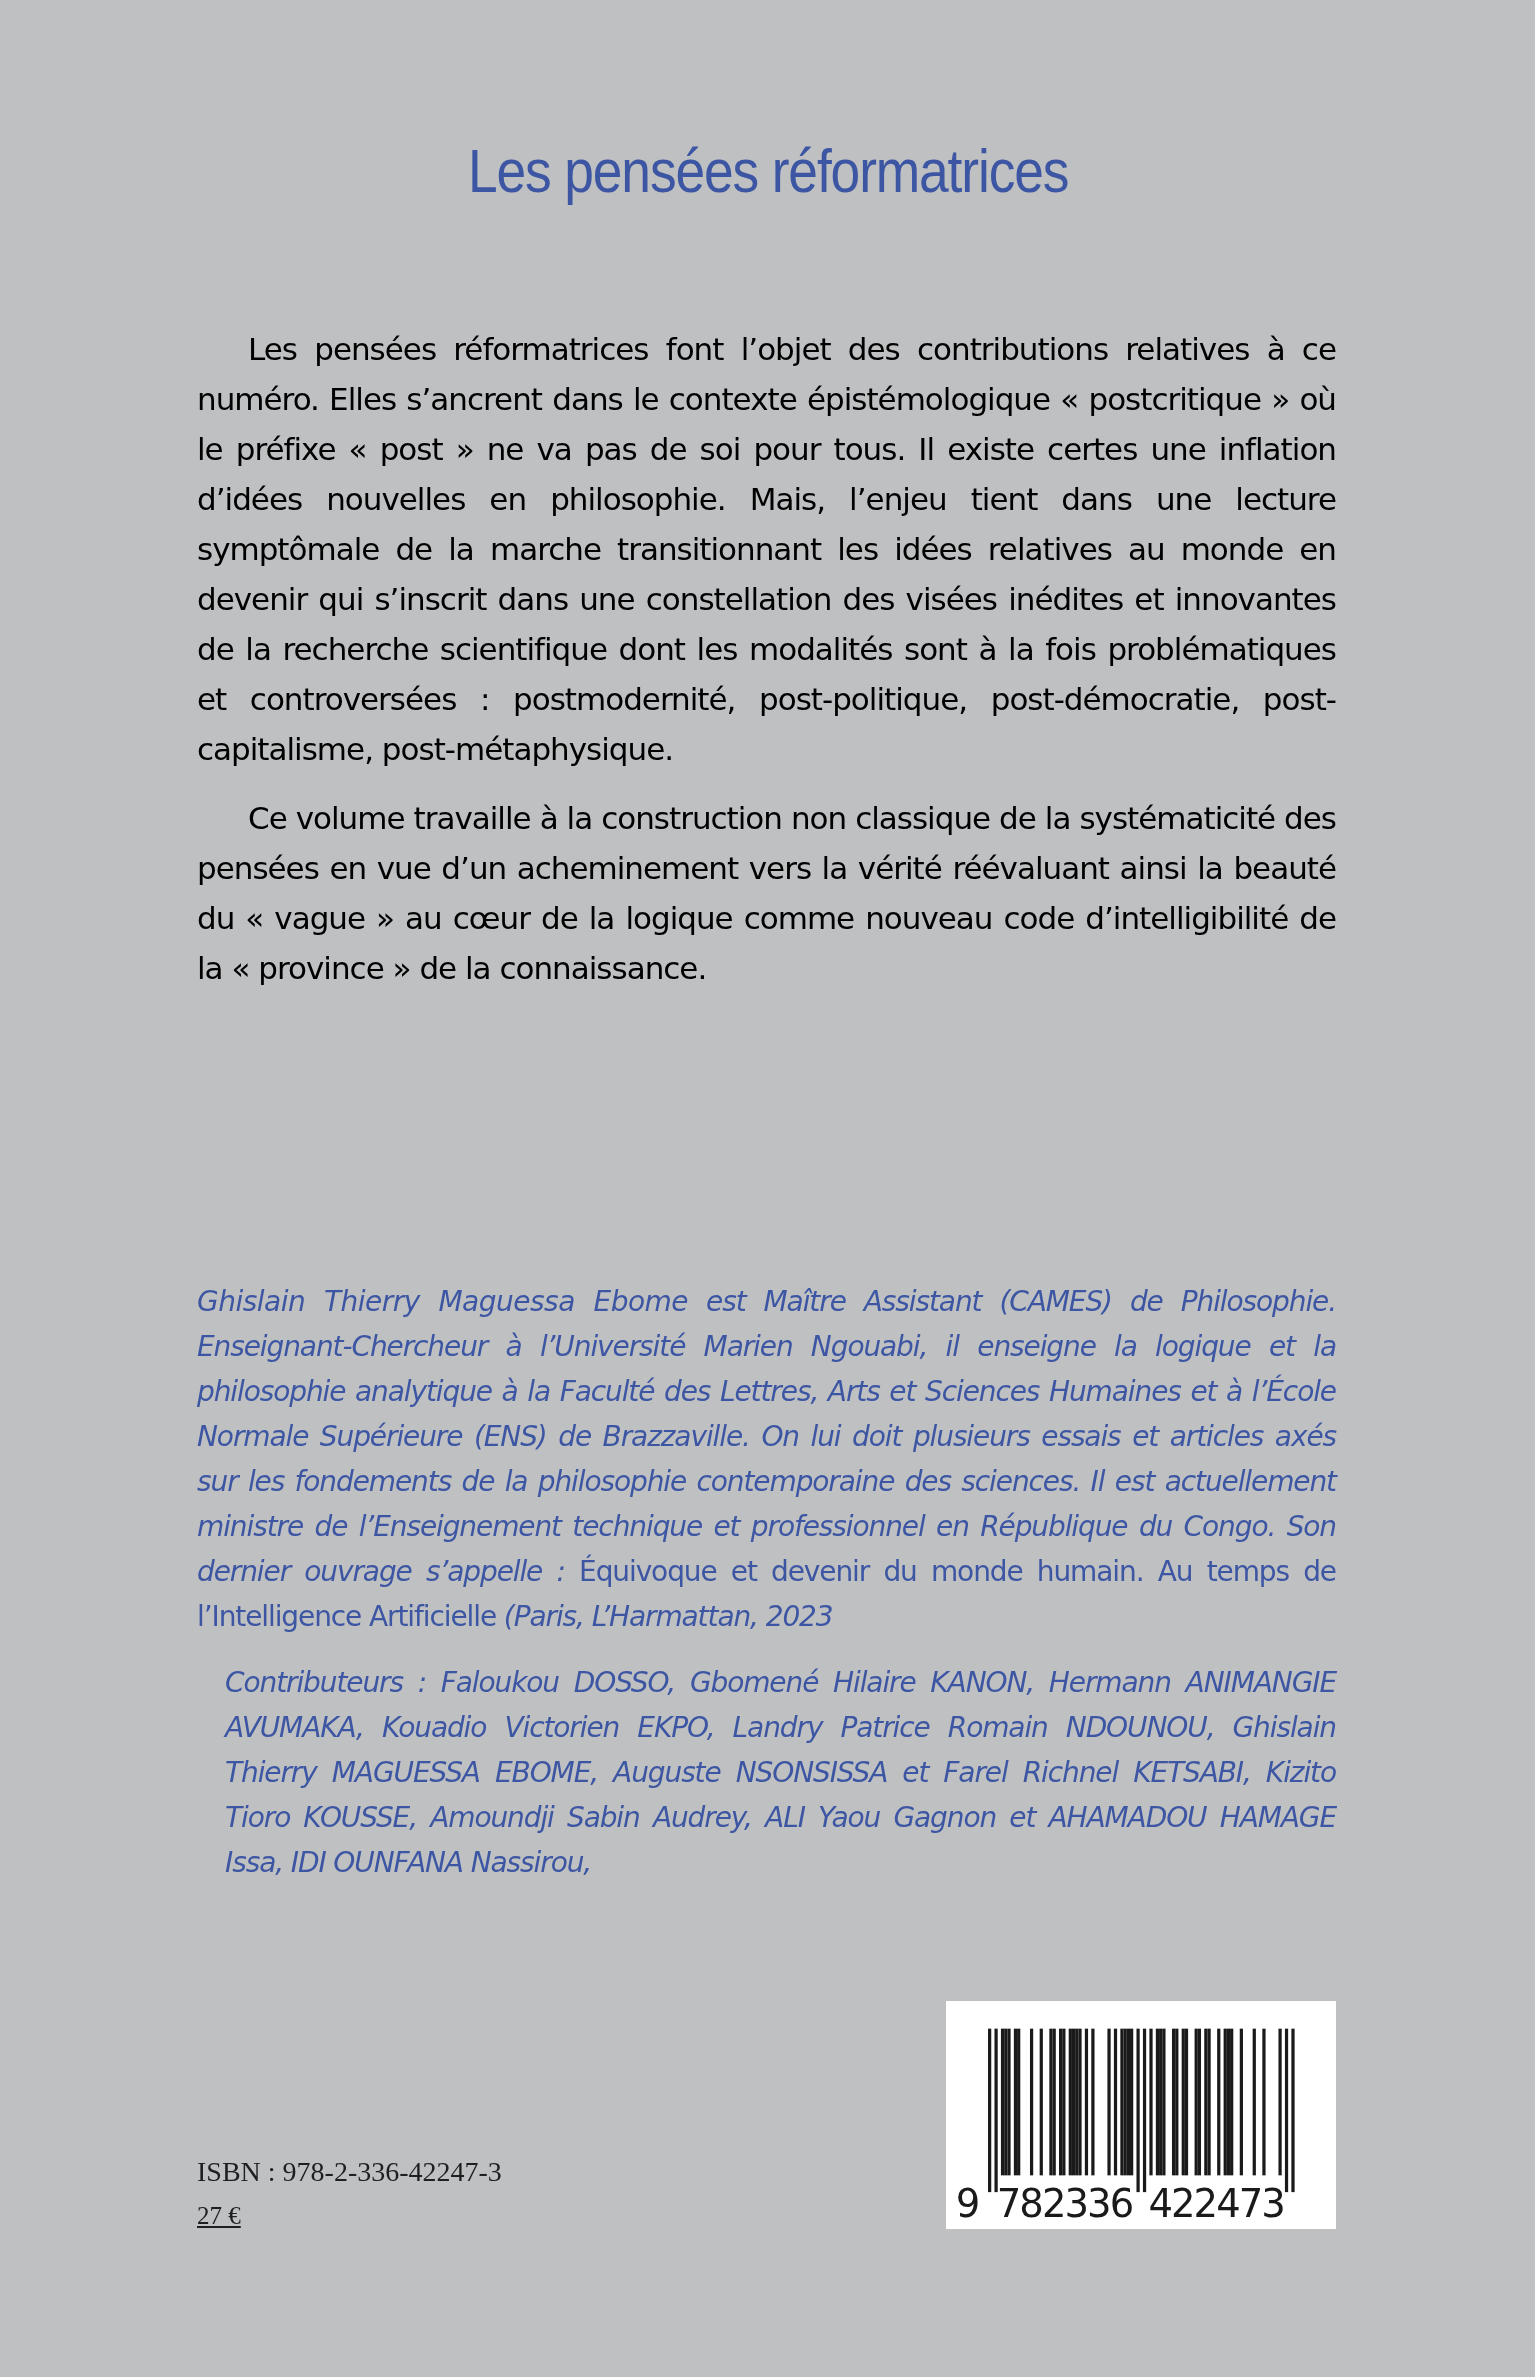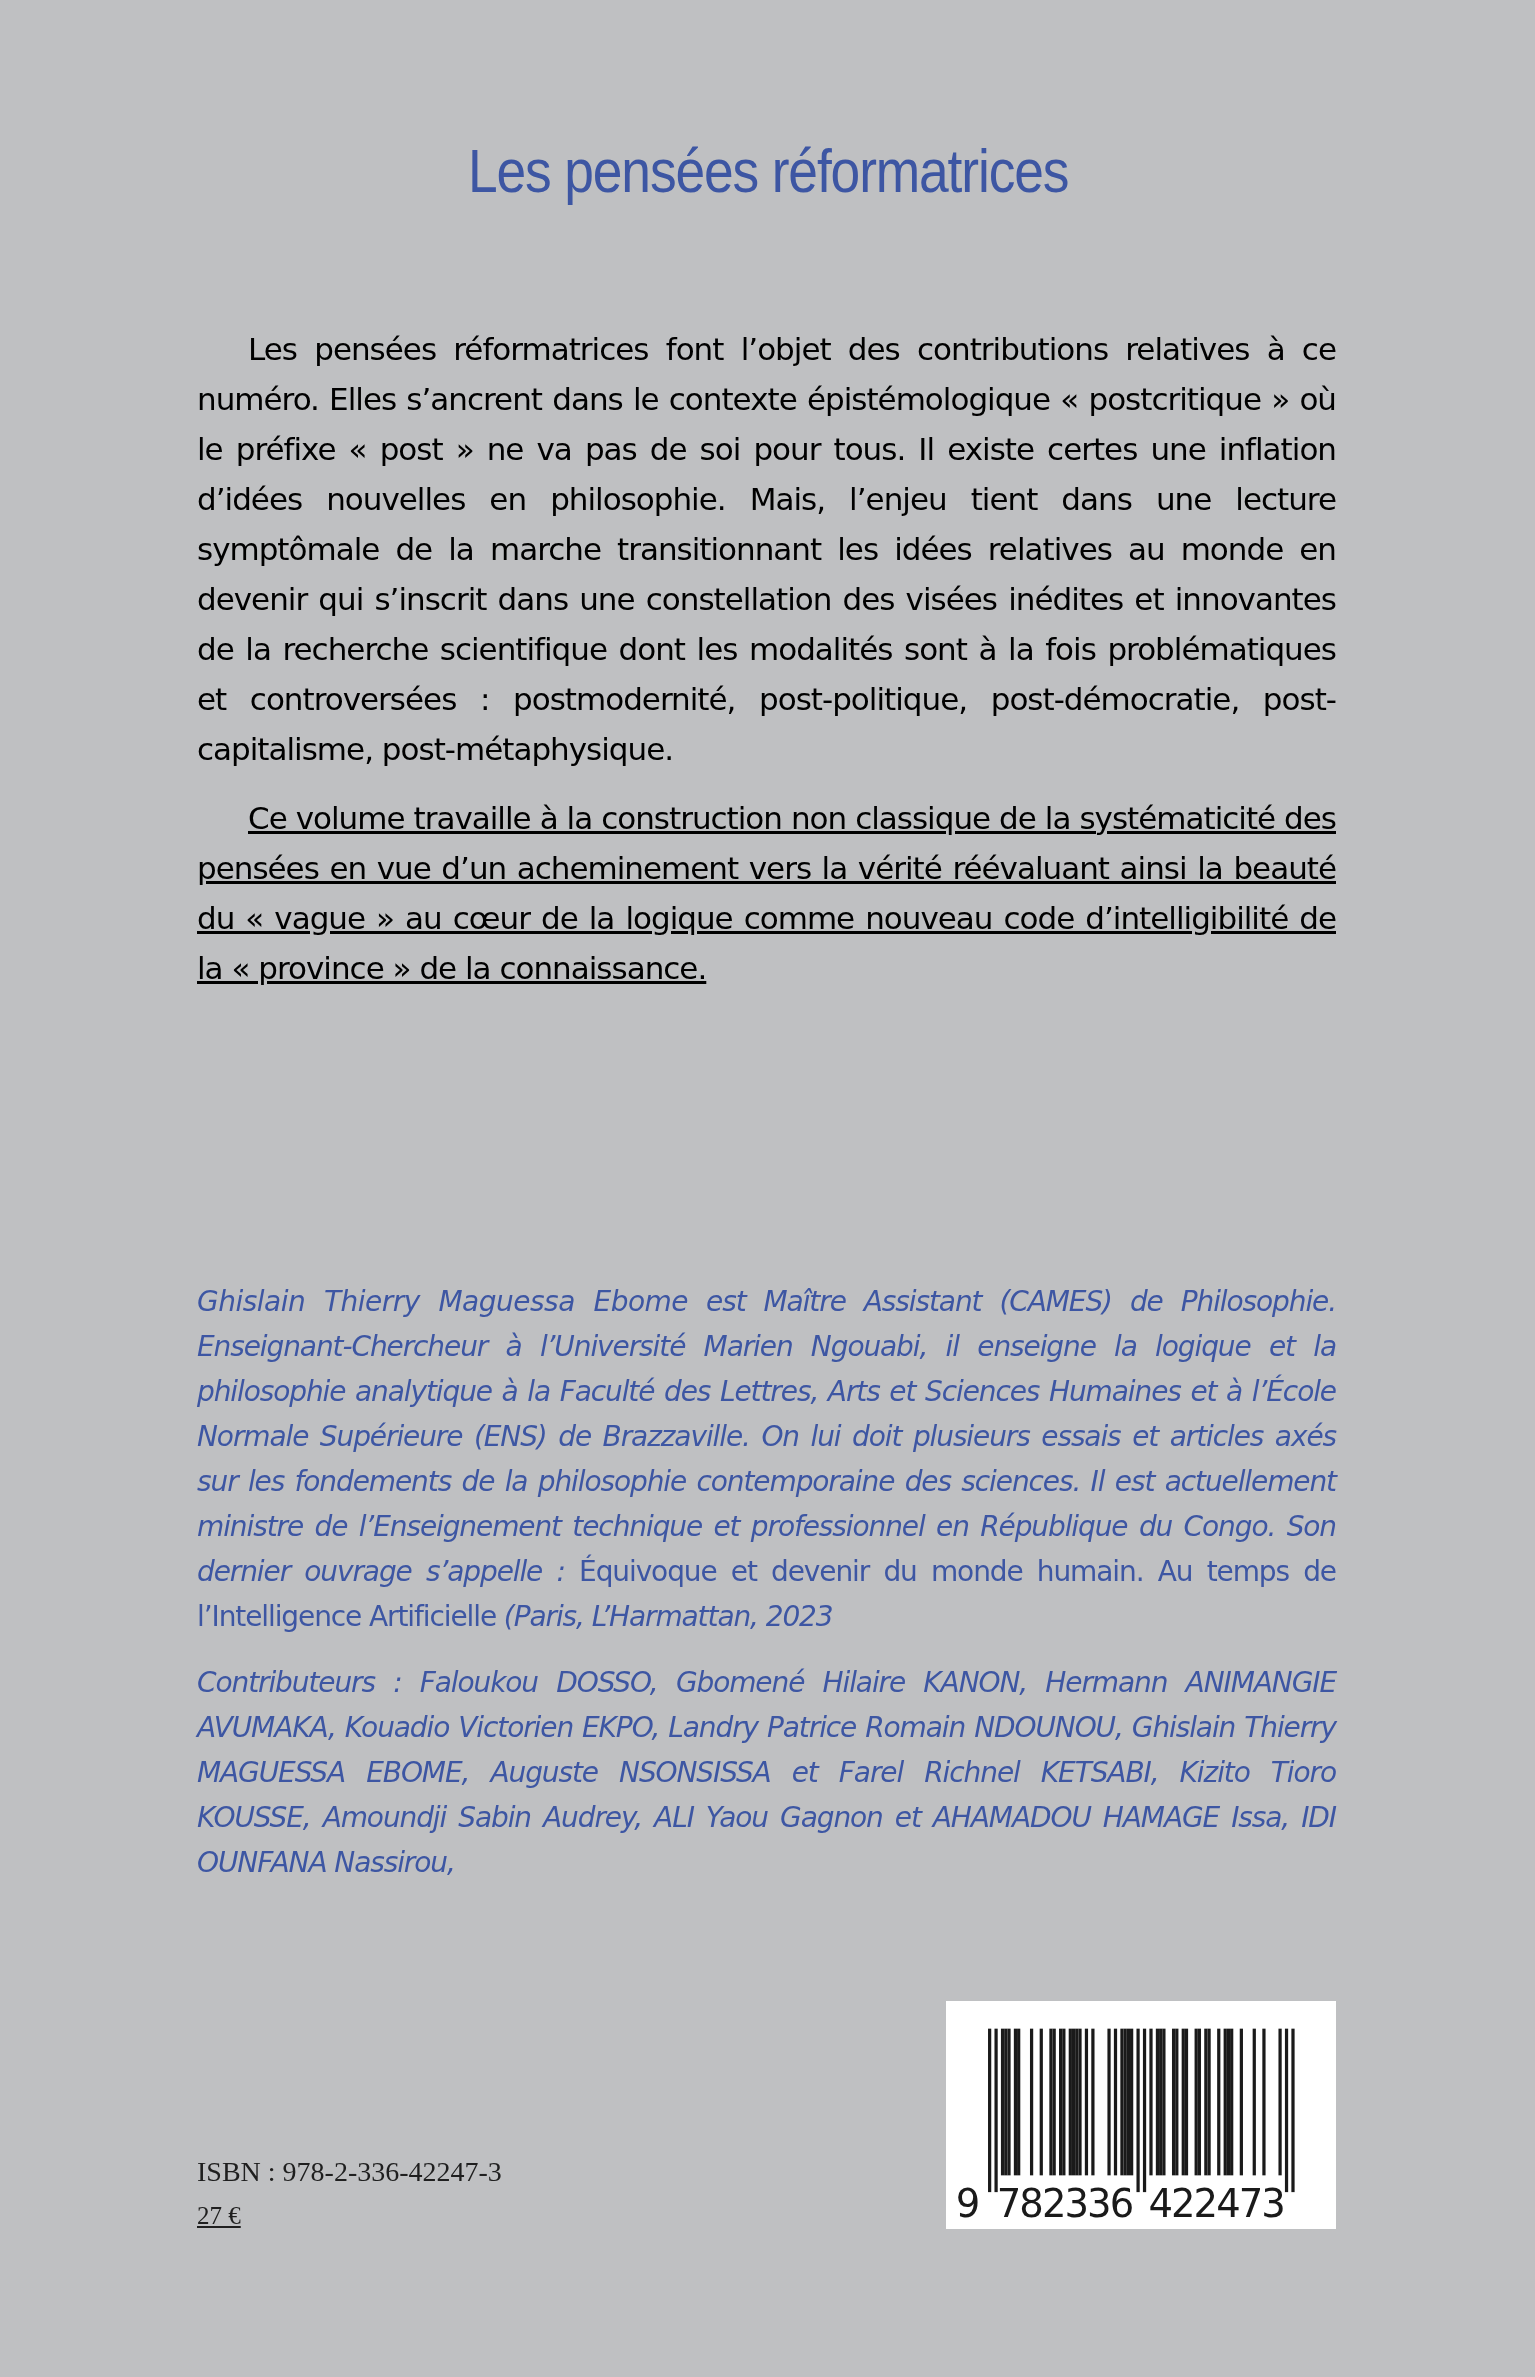--- a/index.html
+++ b/index.html
@@ -35,34 +35,34 @@
       font-size: 31px;
       line-height: 50px;
       color: #000000;
       letter-spacing: -1px;
     }
     .summary p {
       margin: 0;
       text-align: justify;
       text-indent: 51px;
     }
-    .summary p + p { margin-top: 18.5px; text-decoration: underline; }
+    .summary p + p { margin-top: 18.5px; }
     .bio {
       position: absolute;
       left: 197px;
       top: 1279px;
       width: 1139px;
       font-family: "DejaVu Sans", sans-serif;
       font-size: 28px;
       line-height: 45px;
       color: #3d56a3;
       letter-spacing: -1.1px;
     }
     .bio p { margin: 0; text-align: justify; font-style: italic; }
-    .bio p + p { margin-top: 21px; }
+    .bio p + p { margin-top: 21px; margin-left: 28px; }
     .bio .author-name {
       font-style: italic;
       font-weight: normal;
       letter-spacing: -0.5px;
     }
     .bio .book-title { font-style: normal; }
     .isbn {
       position: absolute;
       left: 197px;
       top: 2155px;

